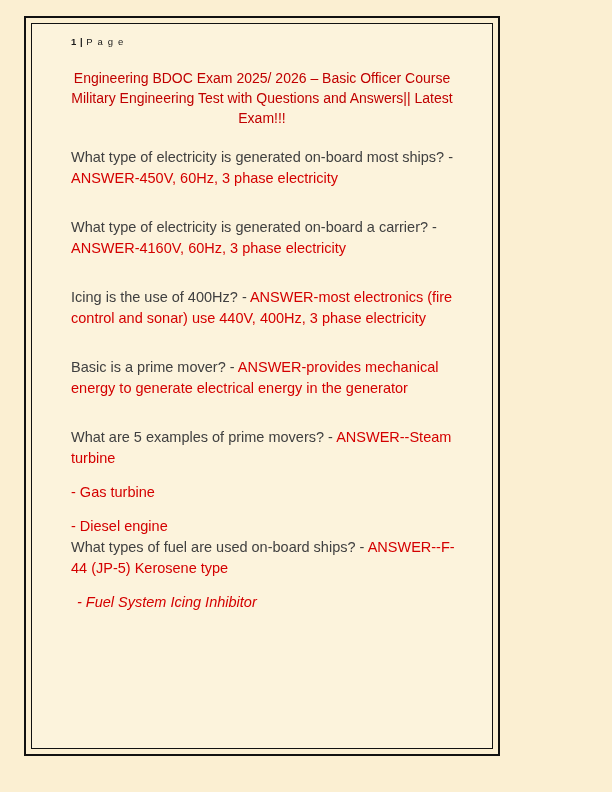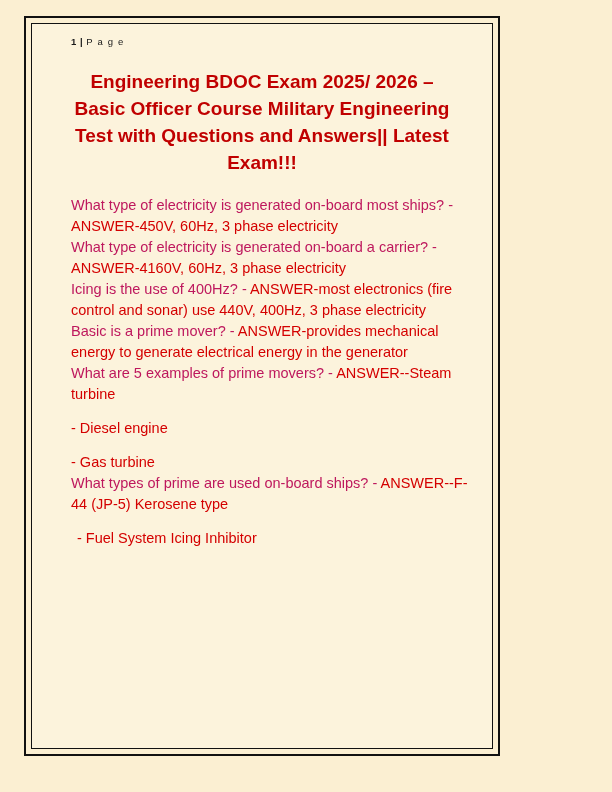--- a/index.html
+++ b/index.html
@@ -56,42 +56,42 @@
   .page-number b {
     font-weight: bold;
   }
   .page-number span.lbl {
     letter-spacing: 1.2px;
   }
   .doc-title {
     margin: 22px 18px 0 18px;
     text-align: center;
     color: #c00000;
-    font-weight: bold;
-    font-size: 19px;
+    font-weight: normal;
+    font-size: 14px;
     line-height: 1.42;
   }
   .qa-block {
     margin: 0 8px 0 25px;
     font-size: 14.5px;
     line-height: 1.45;
     color: #000000;
   }
   .qa-block.first { margin-top: 18px; }
-  .qa-block + .qa-block { }
-  .q { color: #be185d; }
+  .qa-block + .qa-block { margin-top: 28px; }
+  .q { color: #404040; }
   .a { color: #d40000; }
   .sub-line {
     margin: 0 8px 0 25px;
     font-size: 14.5px;
     line-height: 1.45;
     color: #d40000;
     margin-top: 13px;
   }
-  .sub-line.indent { padding-left: 6px; }
+  .sub-line.indent { padding-left: 6px; font-style: italic; }
 </style>
 </head>
 <body>
 
 <div class="page">
   <div class="page-border-outer"></div>
   <div class="page-border-inner"></div>
 
   <div class="content">
 
@@ -115,22 +115,22 @@
       <span class="q">Icing is the use of 400Hz? - </span><span class="a">ANSWER-most electronics (fire control and sonar) use 440V, 400Hz, 3 phase electricity</span>
     </div>
 
     <div class="qa-block">
       <span class="q">Basic is a prime mover? - </span><span class="a">ANSWER-provides mechanical energy to generate electrical energy in the generator</span>
     </div>
 
     <div class="qa-block">
       <span class="q">What are 5 examples of prime movers? - </span><span class="a">ANSWER--Steam turbine</span>
     </div>
+    <div class="sub-line">- Gas turbine</div>
     <div class="sub-line">- Diesel engine</div>
-    <div class="sub-line">- Gas turbine</div>
 
     <div class="qa-block">
-      <span class="q">What types of prime are used on-board ships? - </span><span class="a">ANSWER--F-44 (JP-5) Kerosene type</span>
+      <span class="q">What types of fuel are used on-board ships? - </span><span class="a">ANSWER--F-44 (JP-5) Kerosene type</span>
     </div>
     <div class="sub-line indent"> - Fuel System Icing Inhibitor</div>
 
   </div>
 </div>
 
 </body></html>

